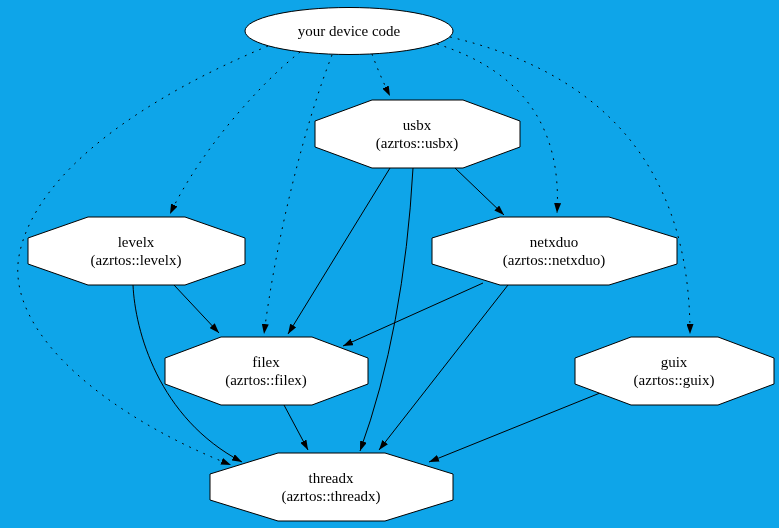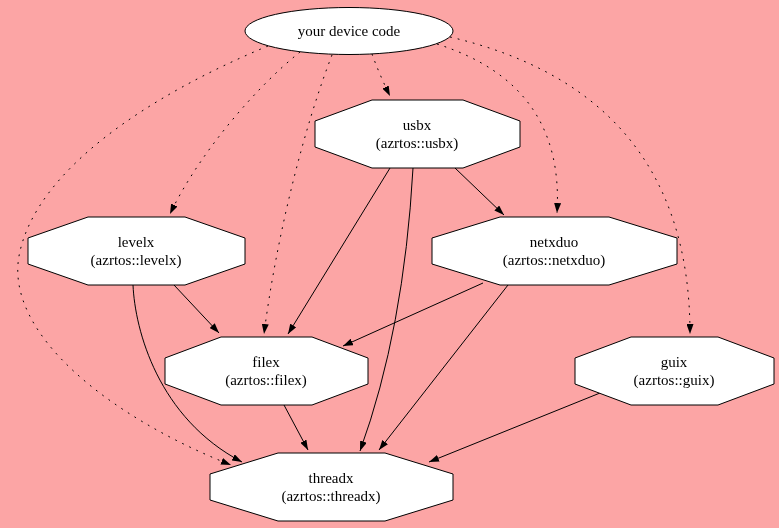--- a/index.html
+++ b/index.html
@@ -4,21 +4,21 @@
 <style>
   html, body {
     margin: 0;
     padding: 0;
     background: #ffffff;
   }
   .canvas {
     width: 779px;
     height: 528px;
     position: relative;
-    background: #fca5a5;
+    background: #0ea5e9;
     overflow: hidden;
   }
   svg {
     display: block;
     font-family: "Liberation Serif", "DejaVu Serif", serif;
   }
   .node-shape {
     fill: #ffffff;
     stroke: #000000;
     stroke-width: 1;

